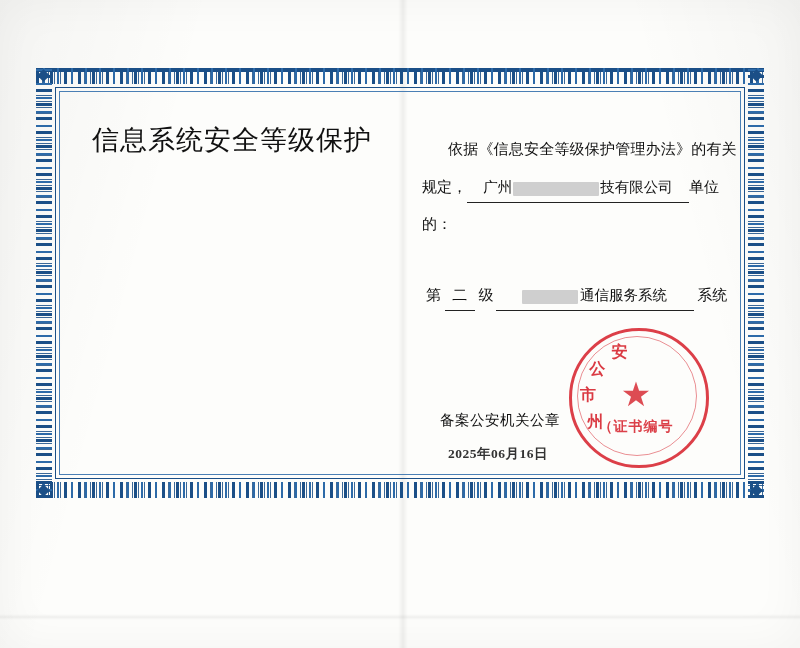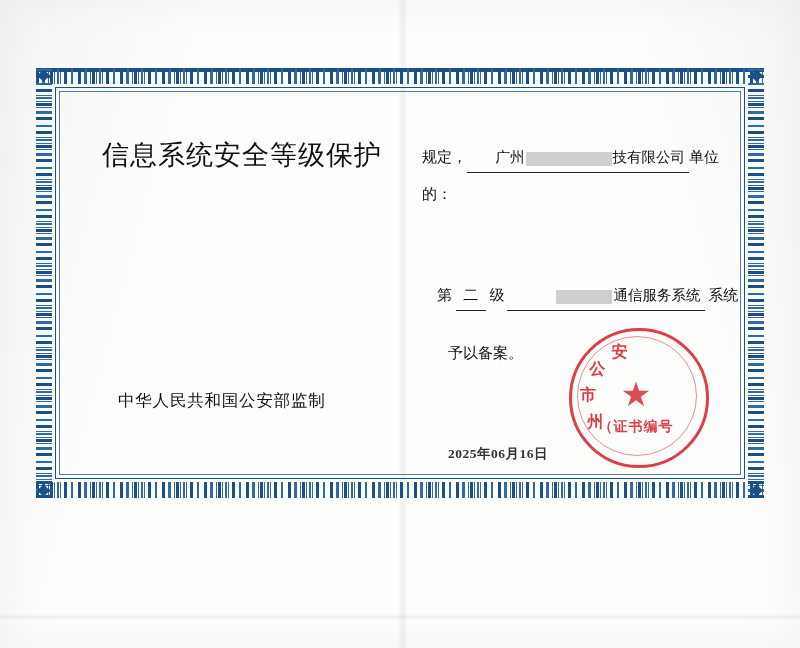--- a/index.html
+++ b/index.html
@@ -109,22 +109,21 @@
     height: 382px;
     color: #111;
   }
 
   
   #title-block {
     position: absolute;
     left: 22px;
     top: 28px;
     width: 300px;
-    text-align: right;
-    margin-top: 15px;
+    text-align: center;
   }
   .cert-title-line {
     font-size: 27px;
     letter-spacing: 1px;
     color: #111;
     line-height: 1.55;
     white-space: nowrap;
   }
   .cert-title-line.line2 {
     letter-spacing: 3px;
@@ -176,31 +175,31 @@
     white-space: nowrap;
   }
   .stmt-line.l1 { text-indent: 26px; letter-spacing: 0.2px; }
   .stmt-line.l2 { margin-top: 8px; }
   .stmt-line.l3 { margin-top: 6px; }
 
   .fill-slot {
     display: inline-block;
     position: relative;
     border-bottom: 1px solid #222;
-    text-align: right;
+    text-align: center;
     vertical-align: baseline;
     padding: 0 4px;
     font-size: 14.5px;
   }
   #company-slot { width: 214px; }
   #company-redact { width: 86px; height: 14px; margin: 0 1px; }
 
   #level-line {
     position: absolute;
-    left: 15px;
+    left: 4px;
     top: 146px;
     font-size: 15px;
     white-space: nowrap;
     font-family: Liberation Serif, serif;
   }
   #level-slot {
     width: 26px;
     border-bottom: 1px solid #222;
     display: inline-block;
     text-align: center;
@@ -323,39 +322,39 @@
     <div class="inner-rule2"></div>
   </div>
 
   <div id="certificate-content">
 
     <div id="title-block">
       <div class="cert-title-line line1">信息系统安全等级保护</div>
     </div>
 
 
-    <div id="issuer-row">中华人民共和国公安部监制</div>
 
     <div id="statement-block">
+      <div class="stmt-line l1">依据《信息安全等级保护管理办法》的有关</div>
 
       <div class="stmt-line l2">
         <span>规定，</span><span class="fill-slot" id="company-slot"><span>广州</span><span class="redact" id="company-redact"></span><span>技有限公司</span></span><span>单位</span>
       </div>
 
       <div class="stmt-line l3">的：</div>
 
       <div id="level-line">
         <span>第</span>
         <span id="level-slot">二</span>
         <span>级</span><span class="fill-slot" id="system-slot"><span class="redact" id="system-redact"></span><span>通信服务系统</span></span>
         <span>系统</span>
       </div>
 
-      <div id="record-line">予以备案。</div>
-
+
+      <div id="seal-caption">备案公安机关公章</div>
 
       <div id="issue-date">2025年06月16日</div>
     </div>
 
   </div>
 
   <div id="official-seal">
     <div class="ring"></div>
     <div class="ring-inner"></div>
     <div class="seal-arc-text" id="seal-arc">

